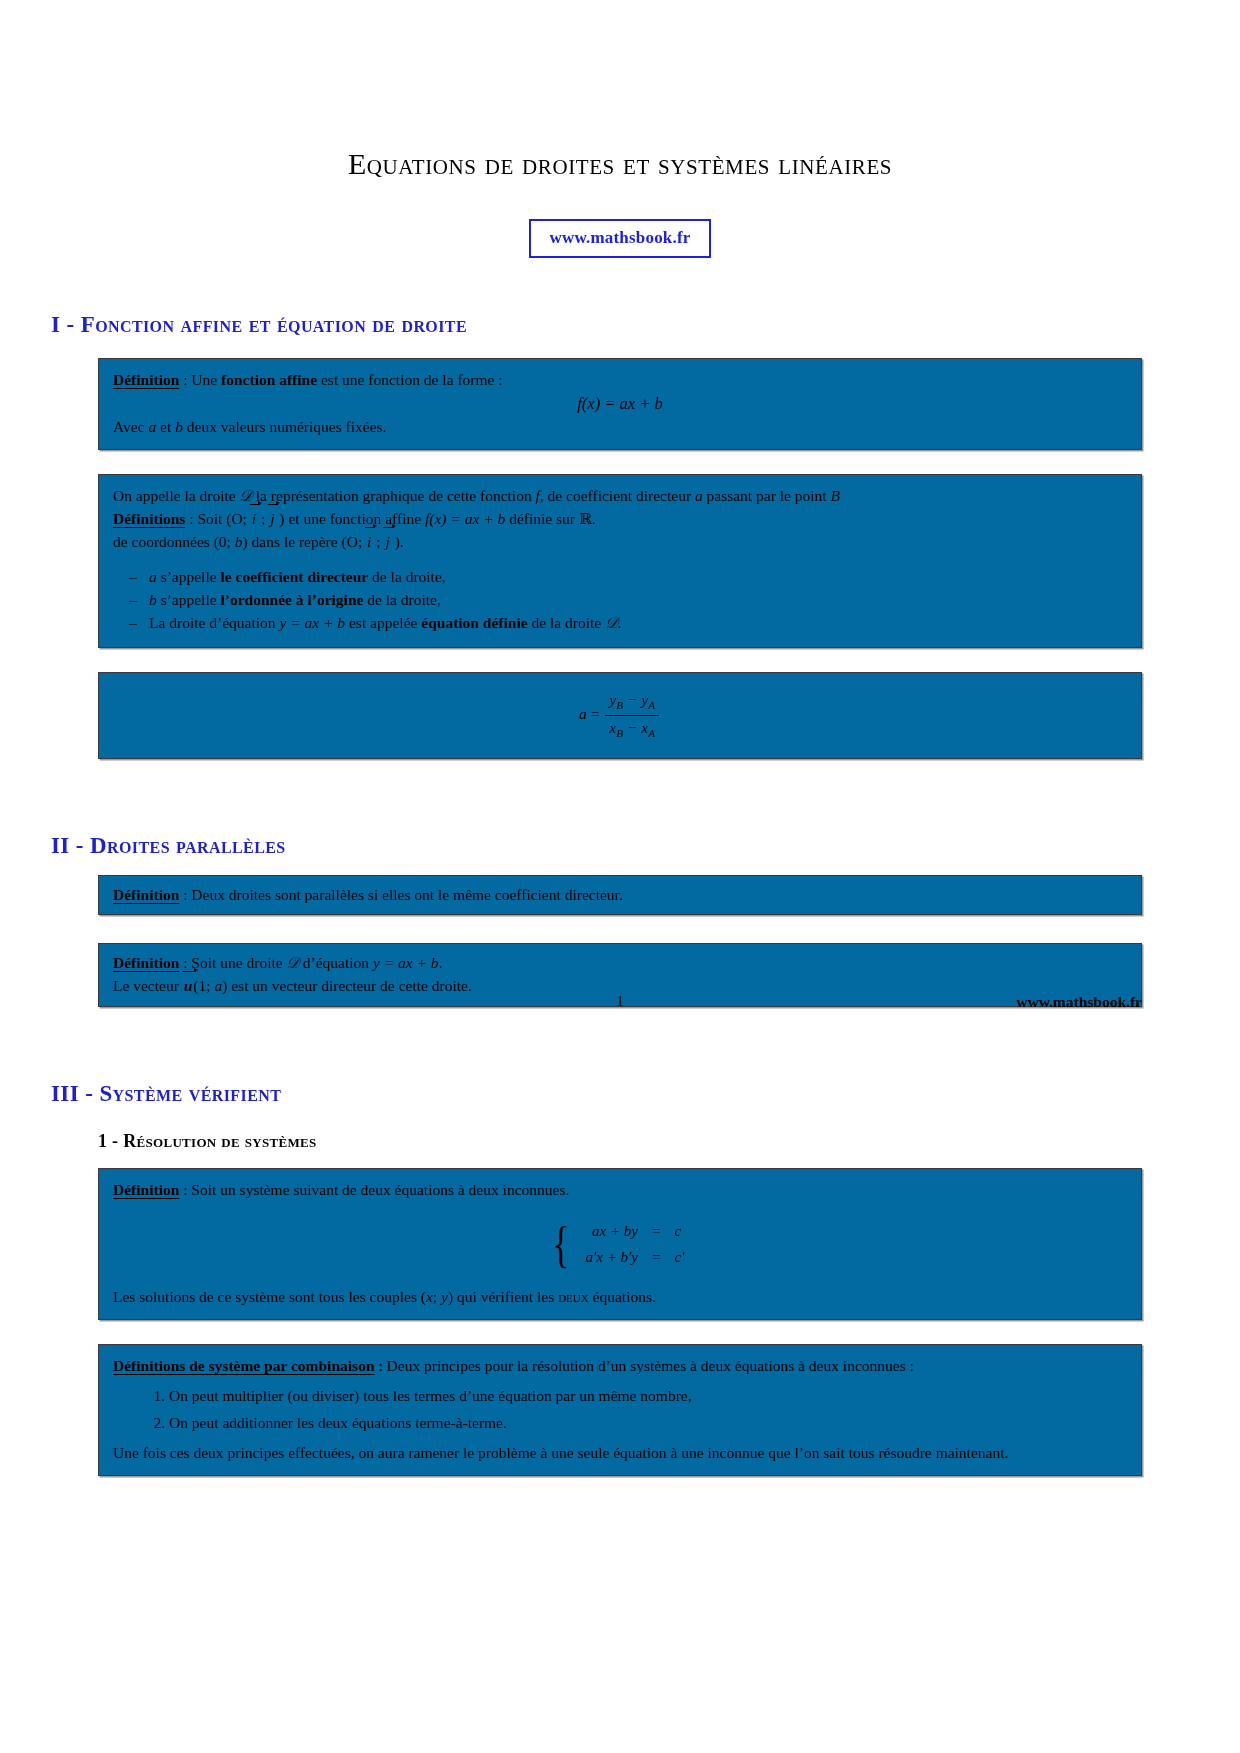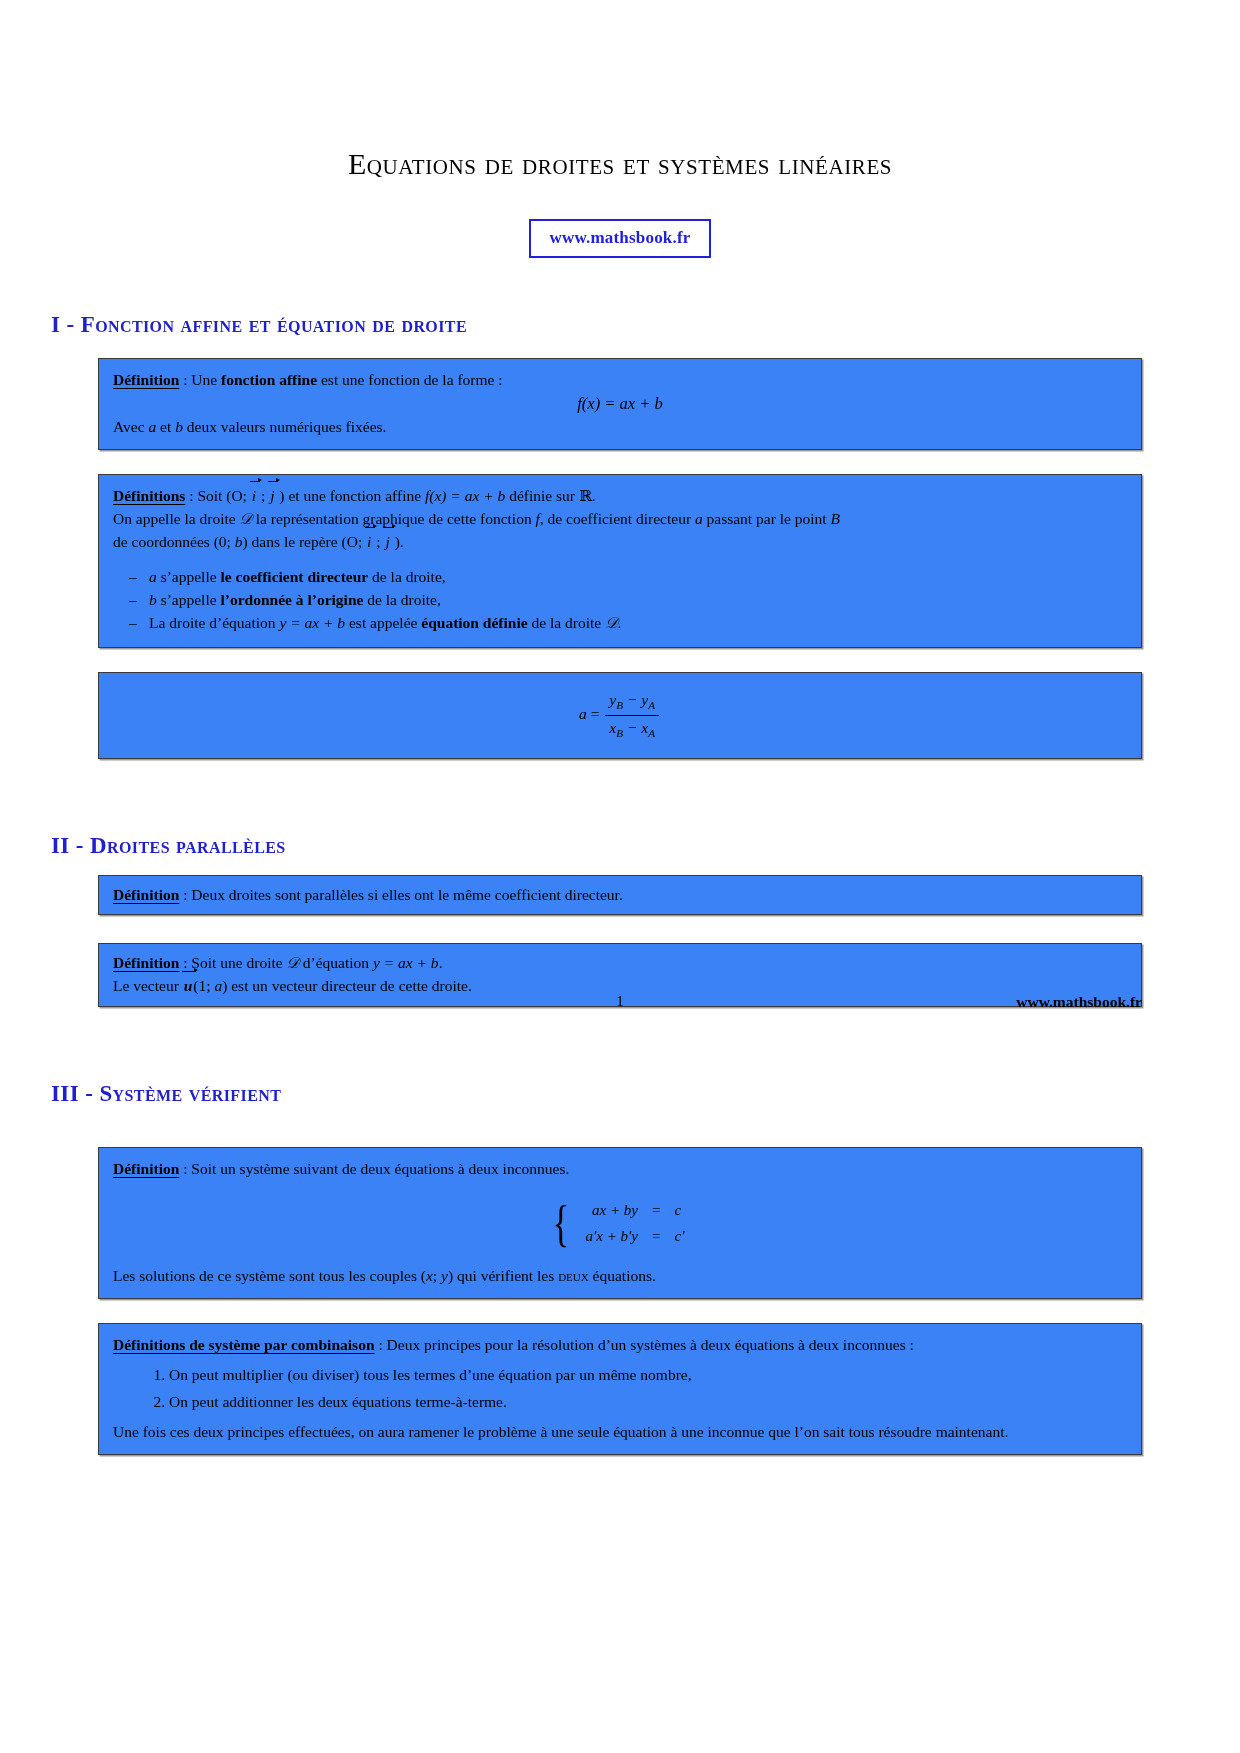--- a/index.html
+++ b/index.html
@@ -72,21 +72,21 @@
   
   .boxwrap {
     margin: 0 98px 0 98px;
   }
   .fbox {
     border: 1px solid #3a3a3a;
     box-shadow: 1.5px 1.5px 0 #9a9a9a;
     padding: 10px 14px 11px 14px;
     font-size: 15.5px;
     line-height: 1.42;
-    background: #3b82f6;
+    background: #0369a1;
     box-sizing: border-box;
   }
   .fbox p { margin: 0; }
   .fbox p + p { margin-top: 1px; }
 
   .term {
     font-weight: bold;
     text-decoration: underline;
     text-underline-offset: 3px;
   }
@@ -256,24 +256,24 @@
         <span>Avec </span><i class="m">a</i><span> et </span><i class="m">b</i><span> deux valeurs numériques fixées.</span>
       </p>
     </div>
   </div>
 
   <div class="sp-24"></div>
 
   <div class="boxwrap">
     <div class="fbox">
       <p>
+        <span>On appelle la droite </span><i class="m">𝒟</i><span> la représentation graphique de cette fonction </span><i class="m">f</i><span>, de coefficient directeur </span><i class="m">a</i><span> passant par le point </span><i class="m">B</i>
+      </p>
+      <p>
         <span class="term">Définitions</span><span> : Soit (O; </span><span class="vec"><span>i</span><span class="ah"></span></span><span> ; </span><span class="vec"><span>j</span><span class="ah"></span></span><span> ) et une fonction affine </span><i class="m">f(x) = ax + b</i><span> définie sur ℝ.</span>
-      </p>
-      <p>
-        <span>On appelle la droite </span><i class="m">𝒟</i><span> la représentation graphique de cette fonction </span><i class="m">f</i><span>, de coefficient directeur </span><i class="m">a</i><span> passant par le point </span><i class="m">B</i>
       </p>
       <p>
         <span>de coordonnées (0; </span><i class="m">b</i><span>) dans le repère (O; </span><span class="vec"><span>i</span><span class="ah"></span></span><span> ; </span><span class="vec"><span>j</span><span class="ah"></span></span><span> ).</span>
       </p>
 
       <ul class="dashlist">
         <li>
           <i class="m">a</i><span> s’appelle </span><b class="strong">le coefficient directeur</b><span> de la droite,</span>
         </li>
         <li>
@@ -329,20 +329,21 @@
     </div>
   </div>
 
   <div class="sp-46"></div>
   <div class="sp-28"></div>
 
   <h2 class="h1-sec">III - Système vérifient</h2>
 
   <div class="sp-24"></div>
 
+  <h3 class="h2-sub">1 - Résolution de systèmes</h3>
 
   <div class="sp-16"></div>
 
   <div class="boxwrap">
     <div class="fbox">
       <p>
         <span class="term">Définition</span><span> : Soit un système suivant de deux équations à deux inconnues.</span>
       </p>
 
       <div class="sys">

